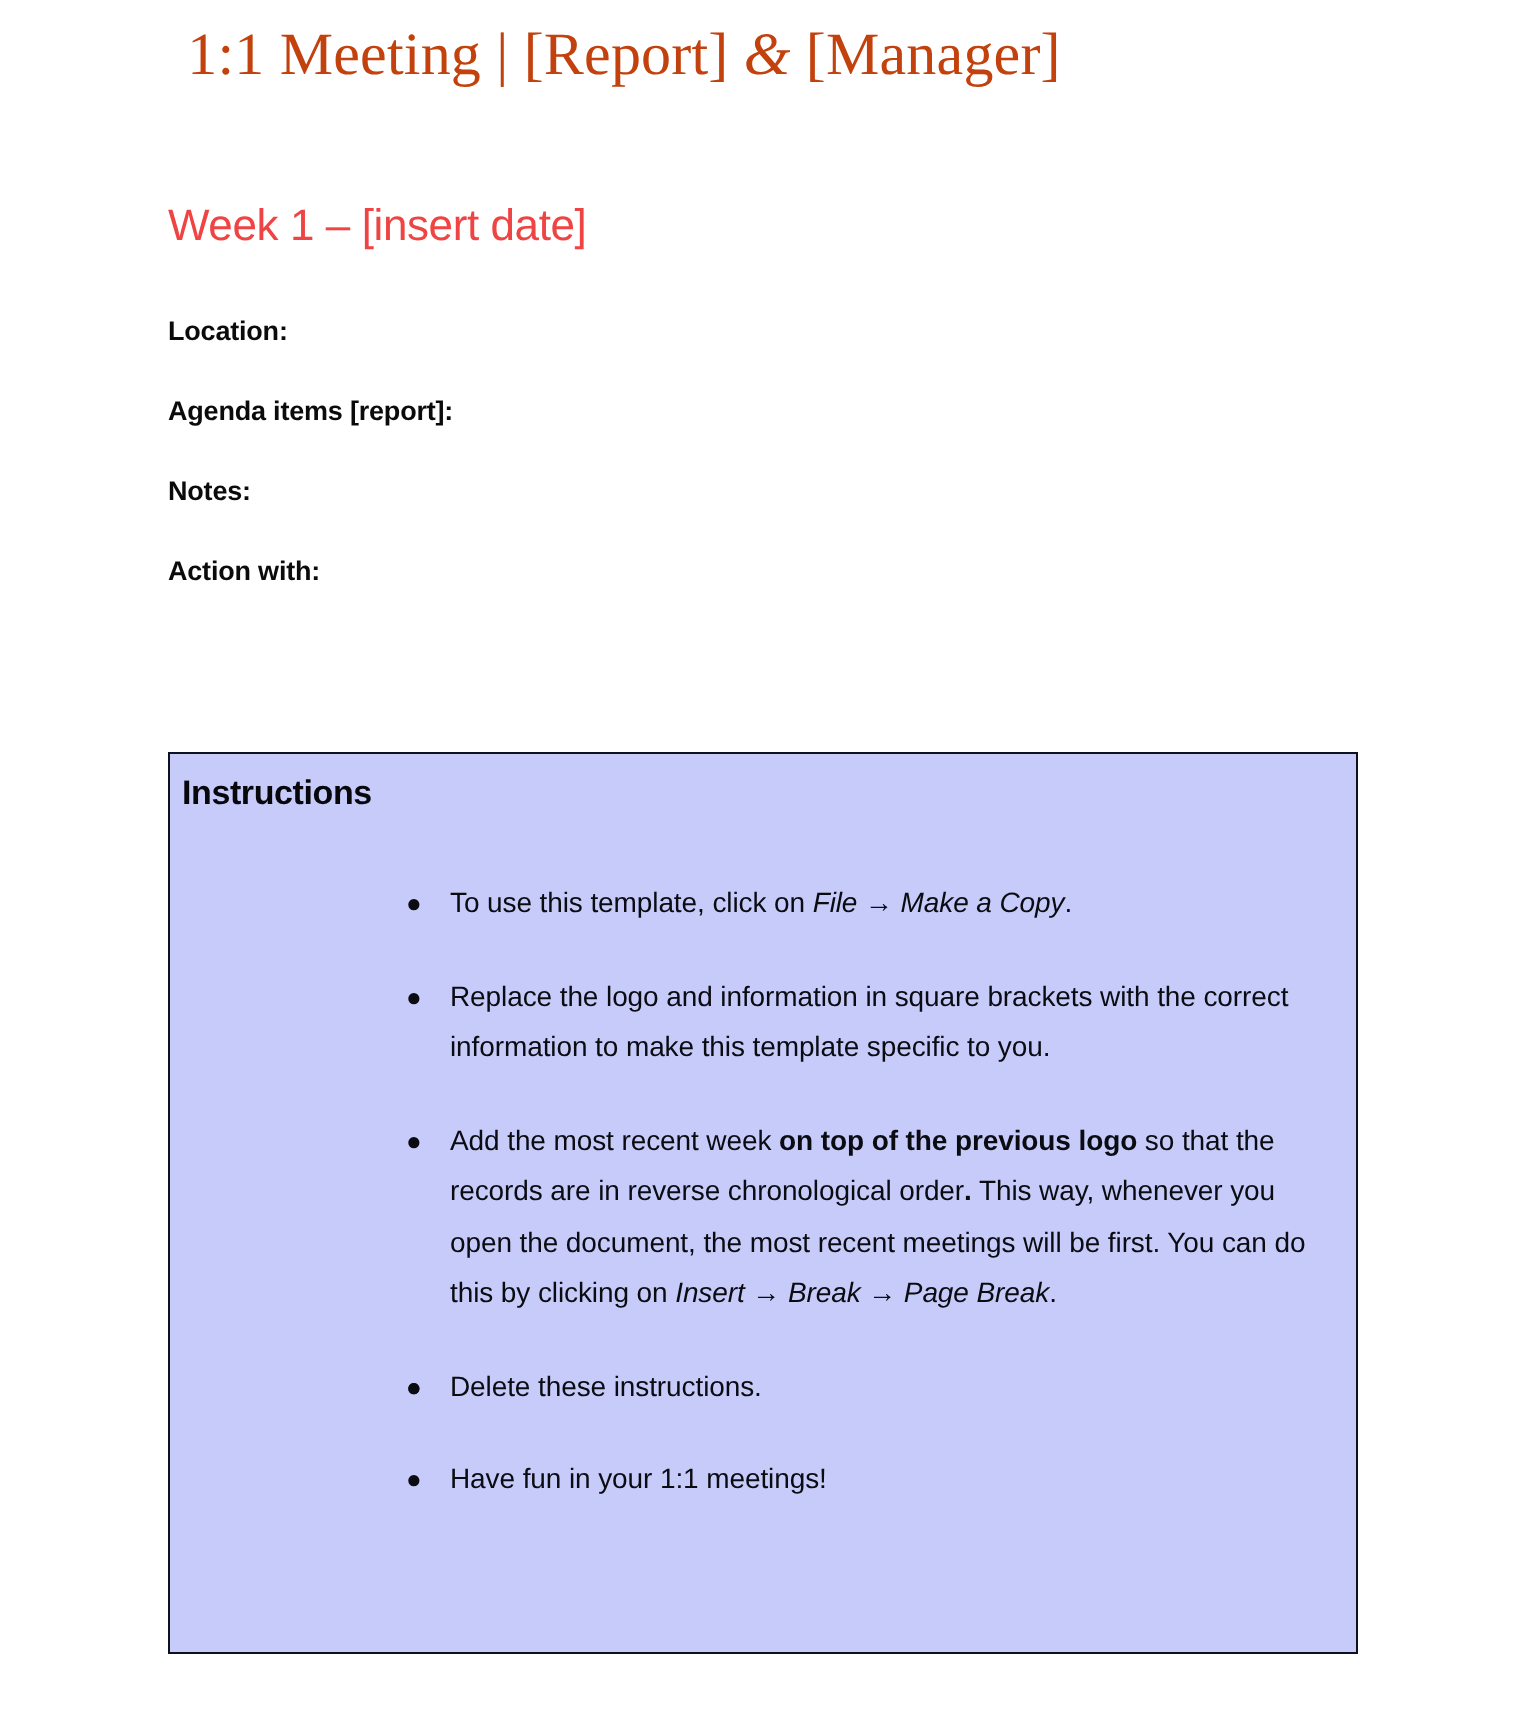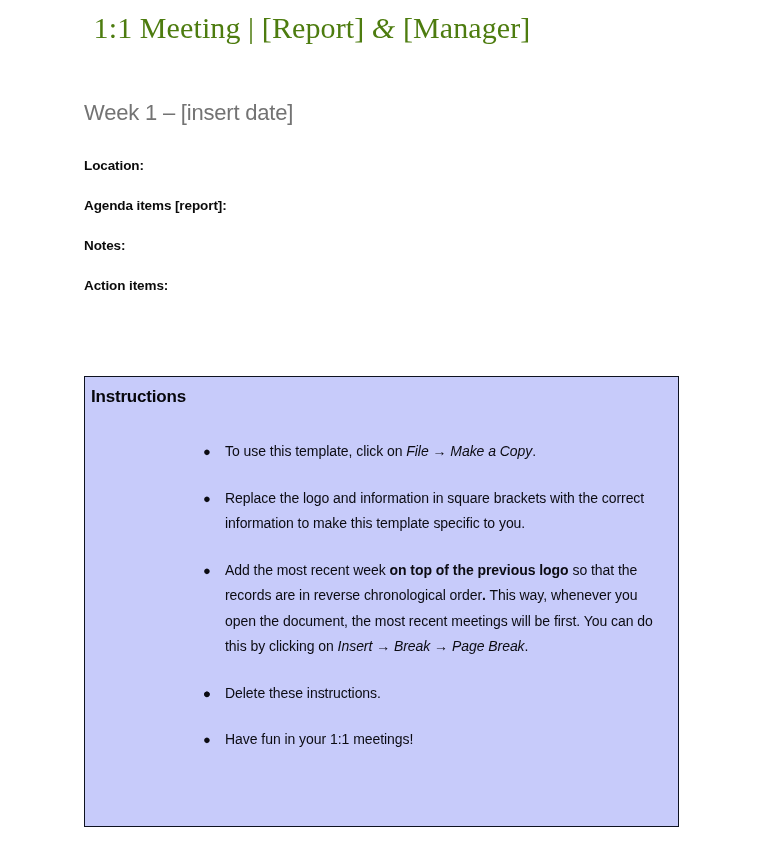--- a/index.html
+++ b/index.html
@@ -28,37 +28,37 @@
     position: absolute;
     left: 0;
     top: 11px;
     width: 624px;
     text-align: center;
     font-family: "Liberation Serif", "DejaVu Serif", serif;
     font-size: 30px;
     line-height: 34px;
     font-weight: 400;
     letter-spacing: 0.1px;
-    color: #4d7c0f;
+    color: #c2410c;
     white-space: nowrap;
   }
   .doc-title .amp {
     font-style: italic;
   }
 
   
   .week-heading {
     position: absolute;
     left: 84px;
     top: 100px;
     font-size: 22px;
     line-height: 26px;
     font-weight: 400;
     letter-spacing: -0.2px;
-    color: #737373;
+    color: #ef4444;
     white-space: nowrap;
   }
 
   
   .fields {
     position: absolute;
     left: 84px;
     top: 158px;
     width: 600px;
   }
@@ -135,21 +135,21 @@
 <div class="page">
 
   <div class="doc-title"><span>1:1 Meeting | [Report] </span><span class="amp">&amp;</span><span> [Manager]</span></div>
 
   <div class="week-heading">Week 1 – [insert date]</div>
 
   <div class="fields">
     <div class="field-label">Location:</div>
     <div class="field-label">Agenda items [report]:</div>
     <div class="field-label">Notes:</div>
-    <div class="field-label">Action items:</div>
+    <div class="field-label">Action with:</div>
   </div>
 
   <div class="instructions-box">
     <div class="instructions-title">Instructions</div>
     <ul class="instructions-list">
       <li>
         <span class="bullet">●</span>
         <span class="txt">To use this template, click on <i>File → Make a Copy</i>.</span>
       </li>
       <li>

